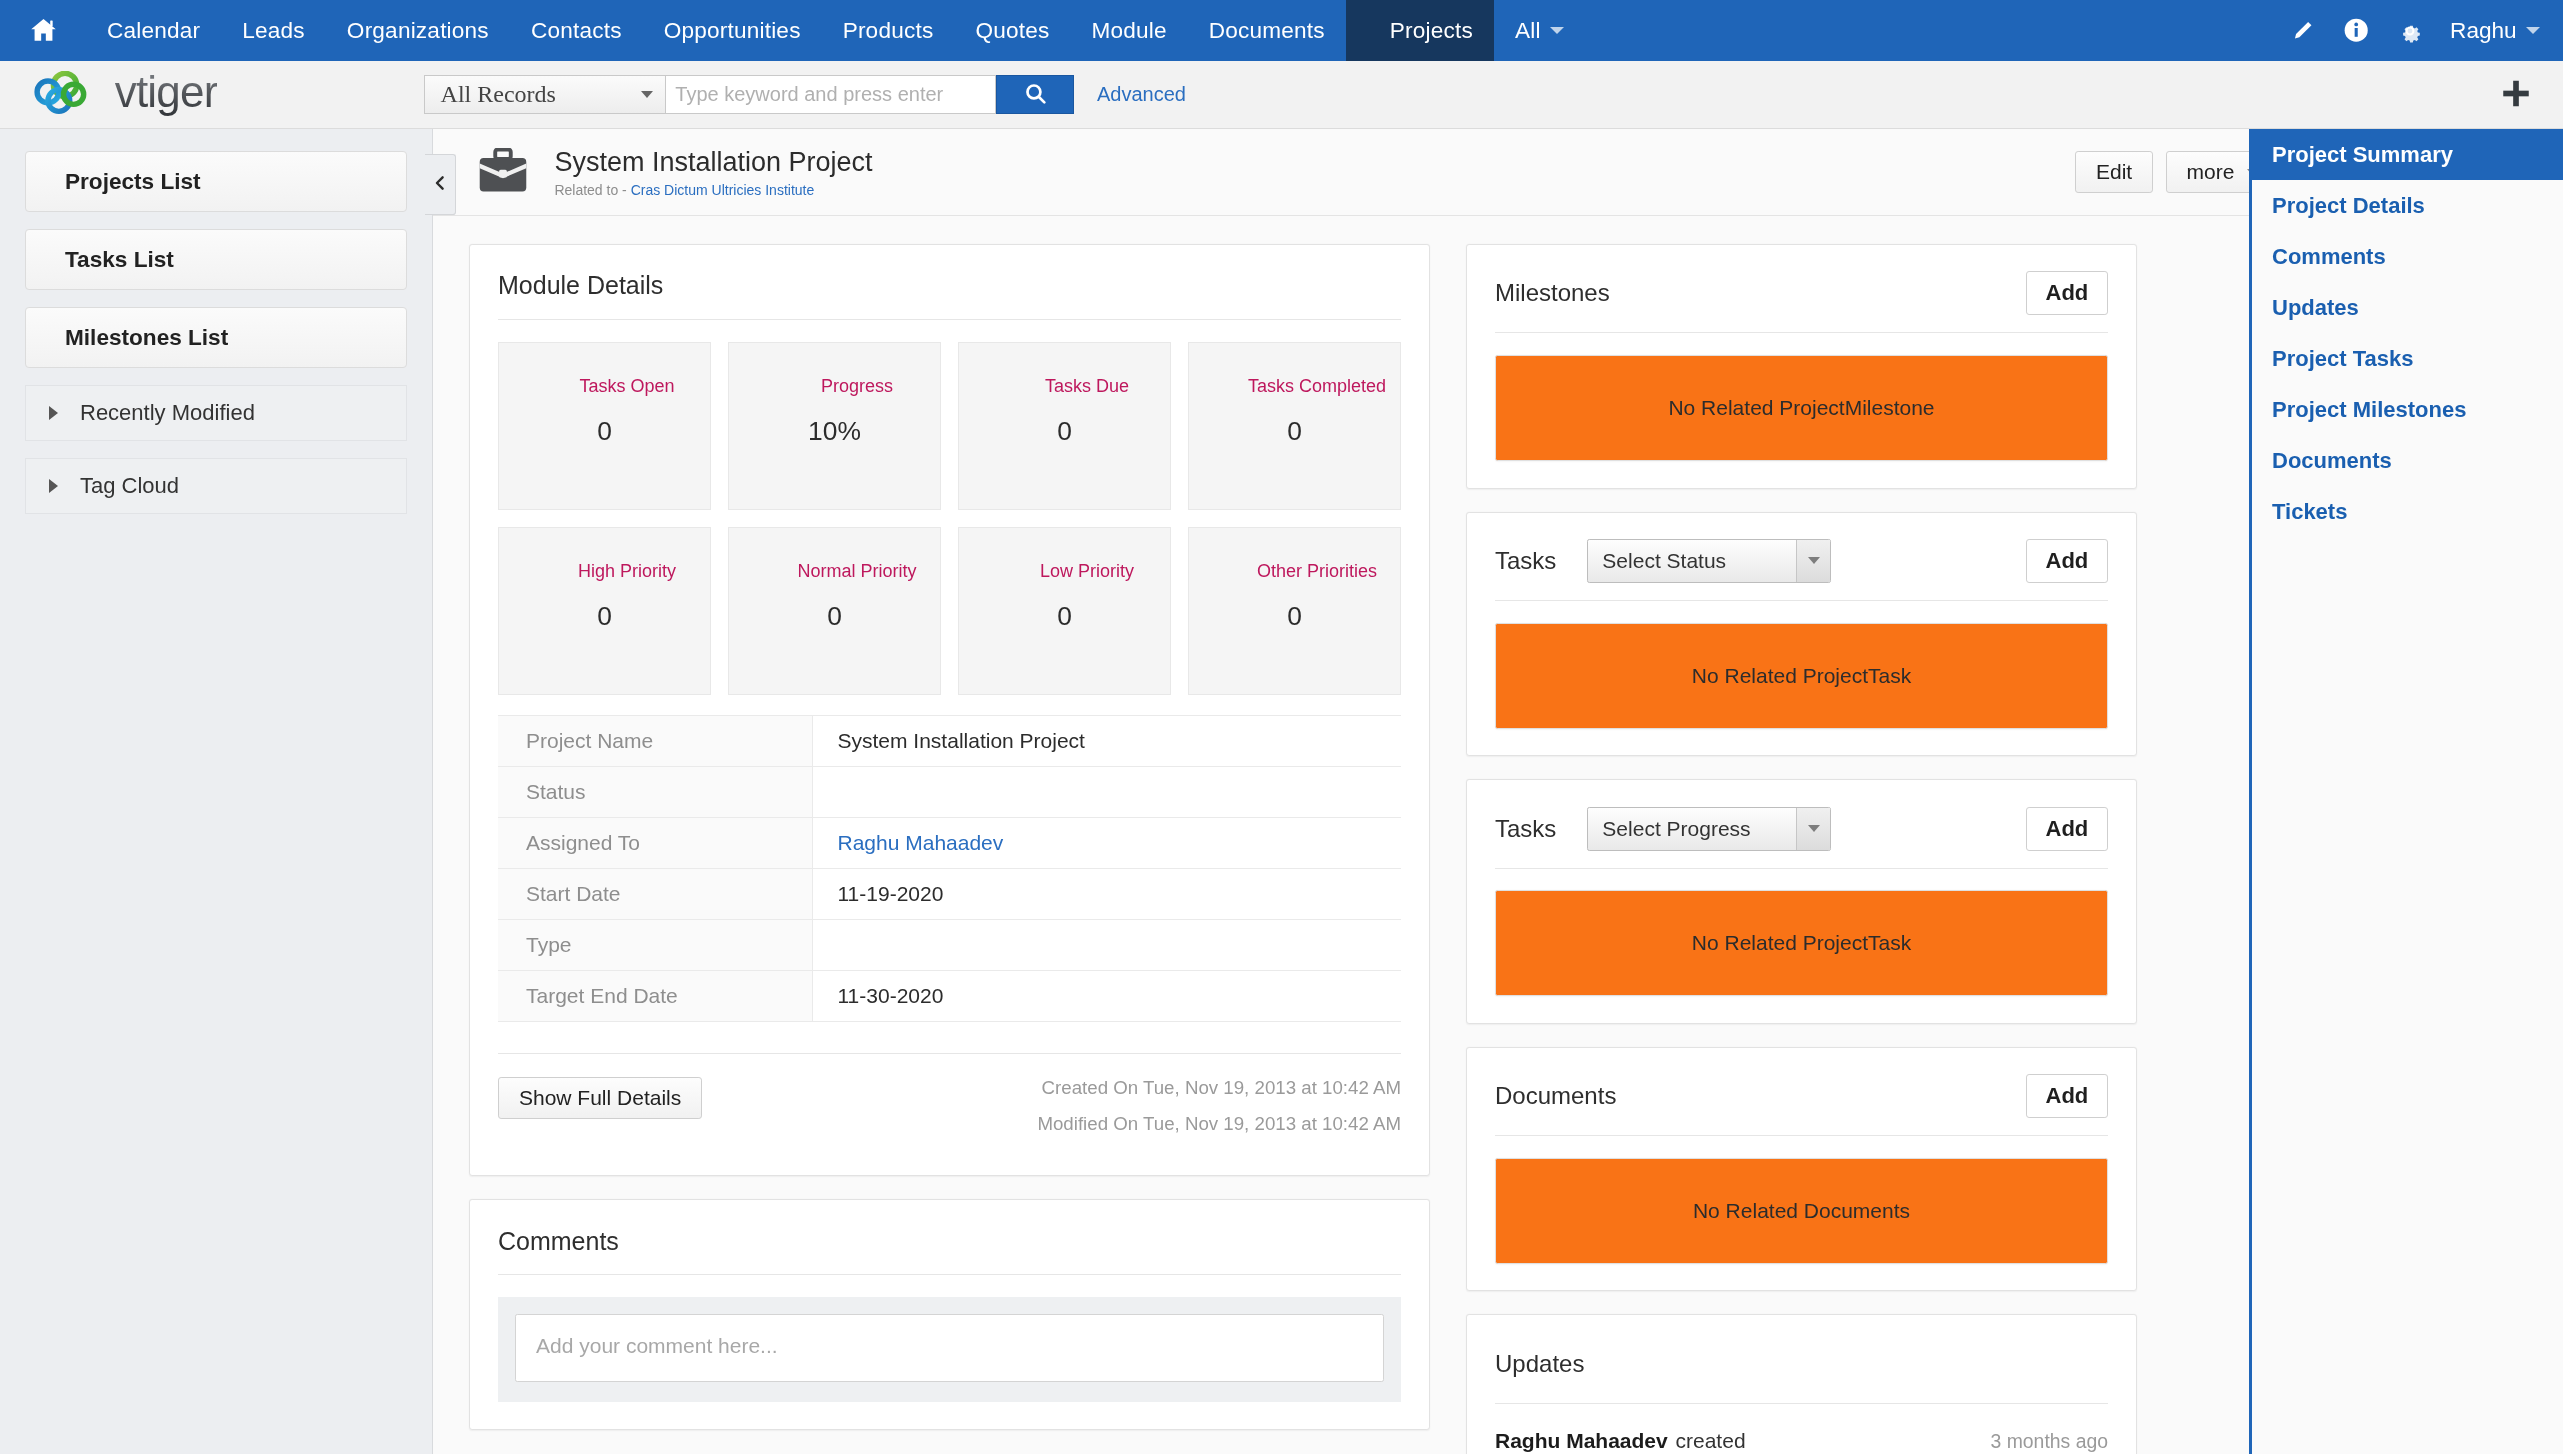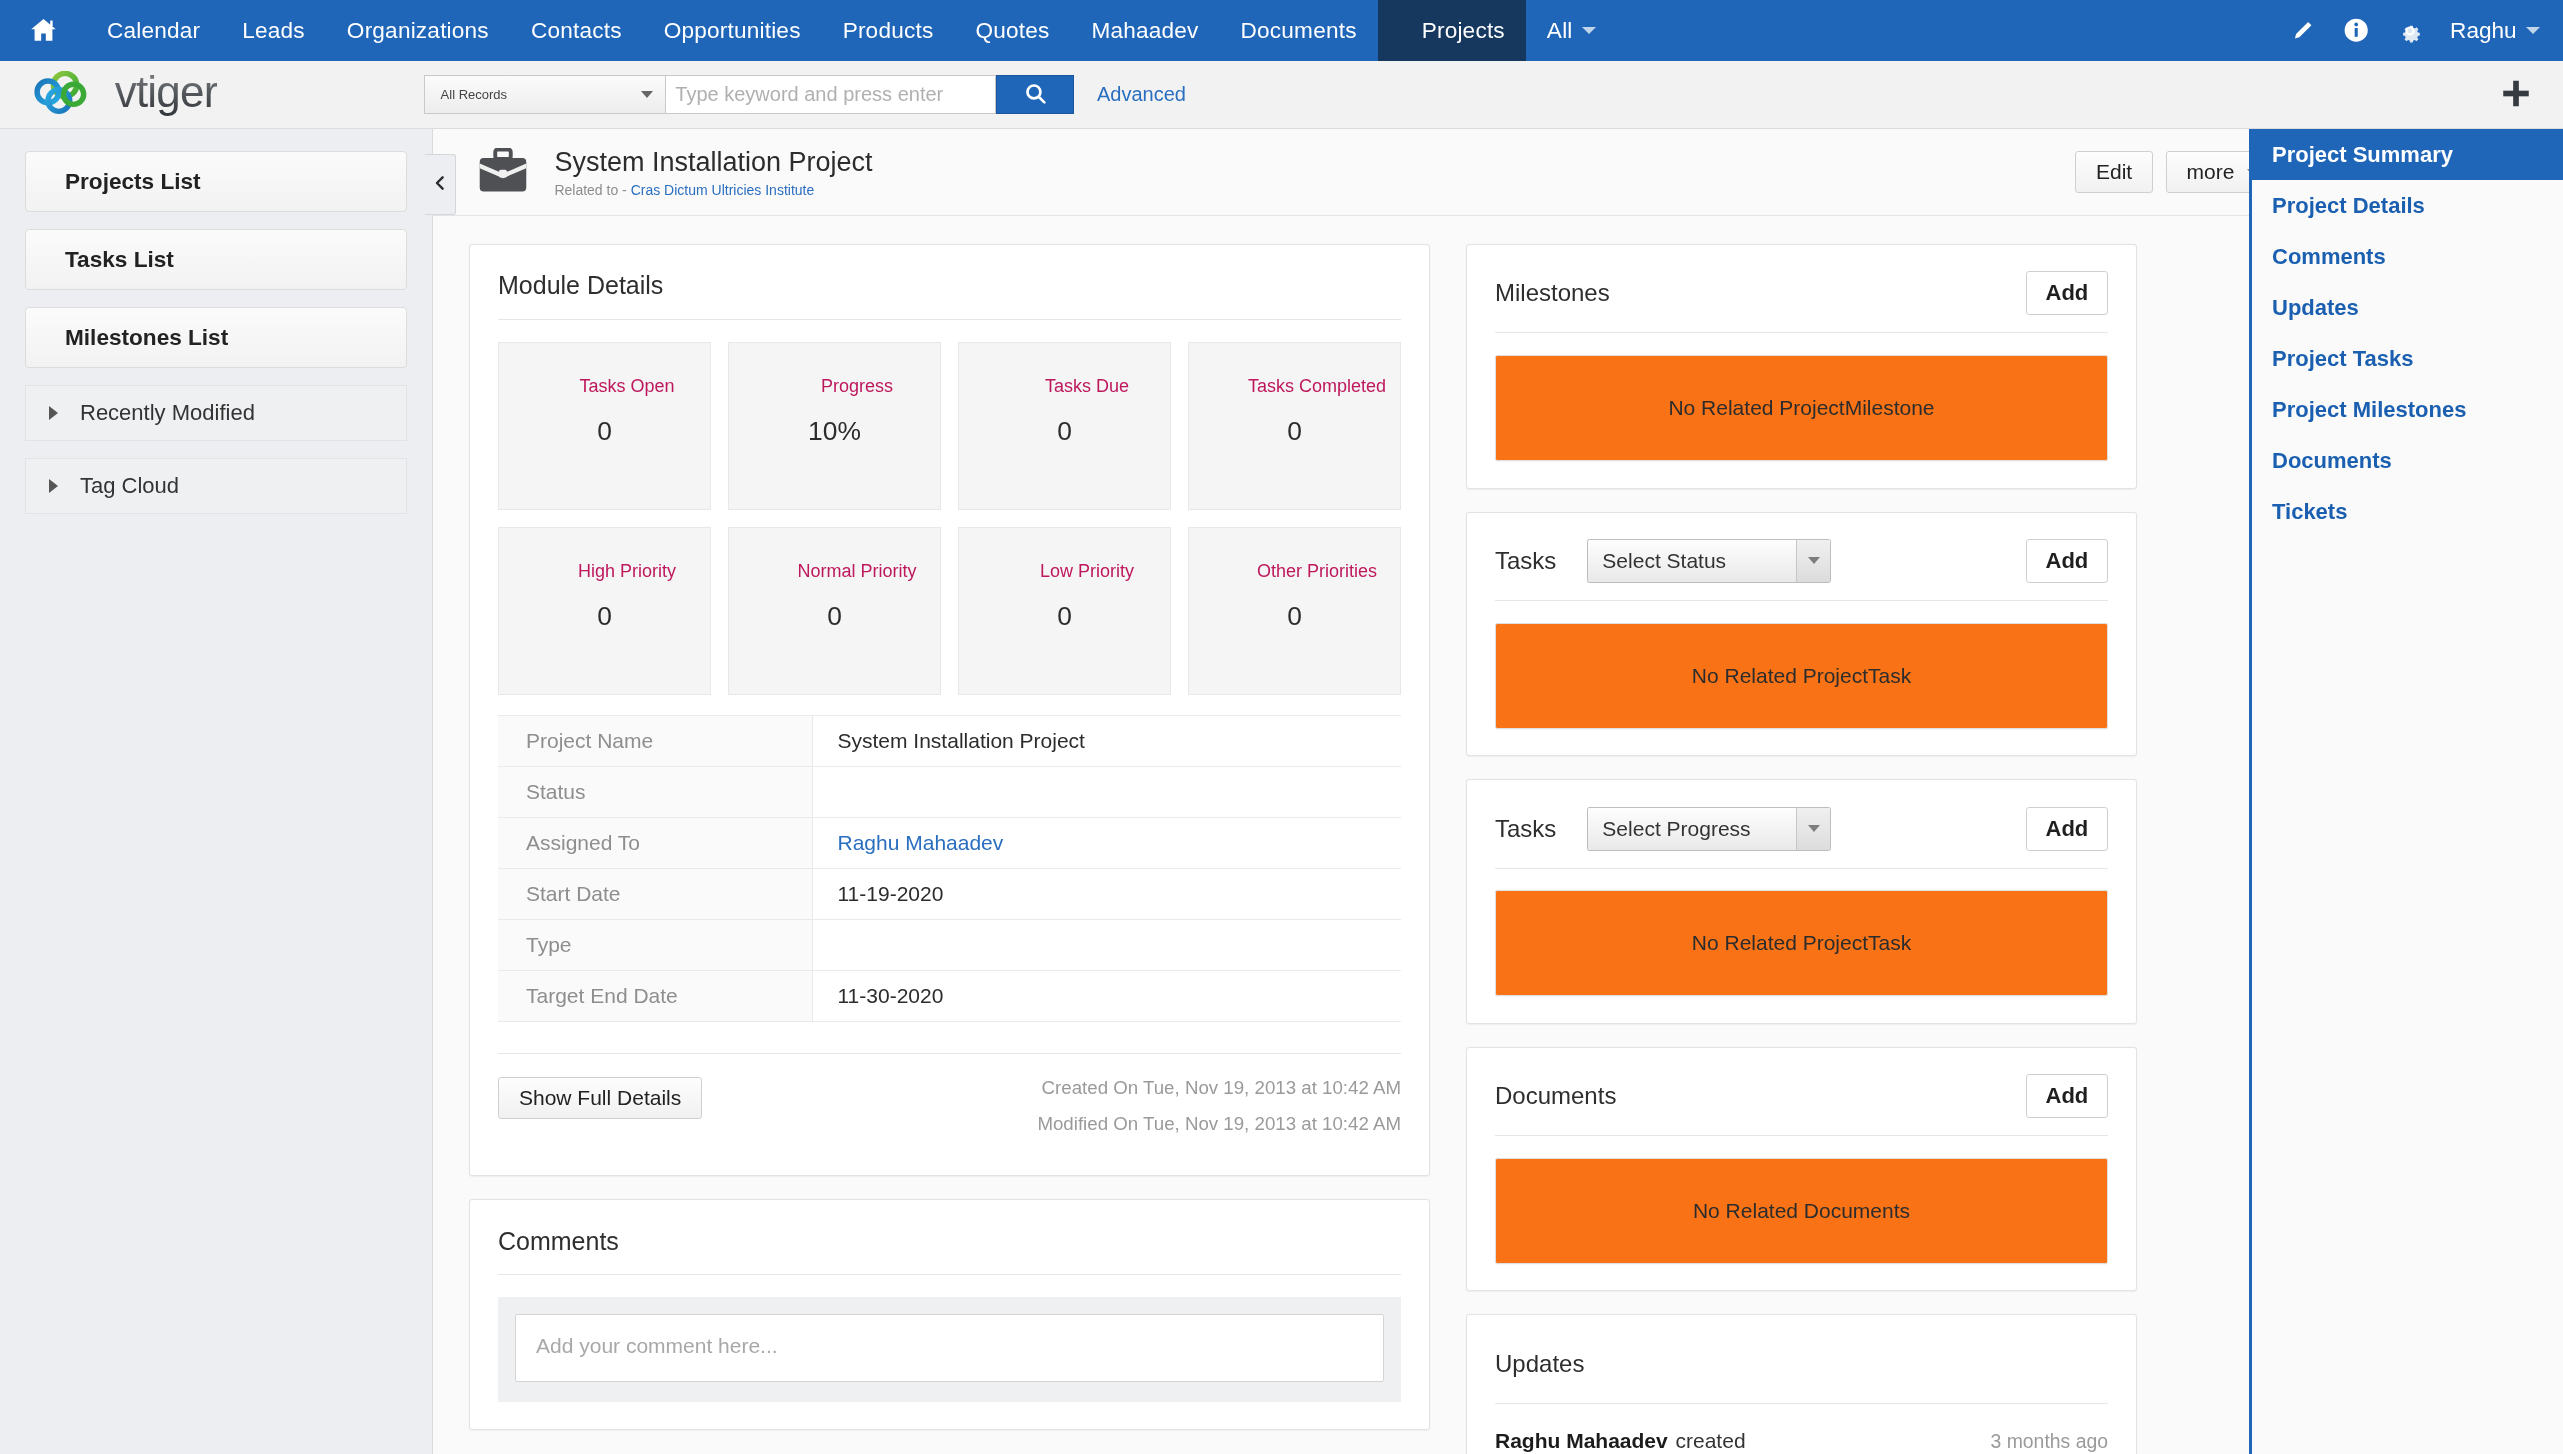--- a/index.html
+++ b/index.html
@@ -83,24 +83,25 @@
     padding-bottom: 4.7px;
   }
   .search-group { display: flex; align-items: stretch; height: 39px; }
   .records-select {
     width: 241px;
     background: linear-gradient(180deg,#fbfbfb,#ededed);
     border: 0.8px solid #c9c9c9;
     border-right: none;
     display: flex; align-items: center;
     padding: 0 11px 0 15.6px;
-    font-size: 13px;
+    font-size: 24px;
     color: #444;
     position: relative;
     cursor: pointer;
+    font-family: Liberation Serif, serif;
   }
   .records-select .tri {
     position: absolute; right: 12.4px;
     width: 0; height: 0;
     border-left: 6.2px solid transparent;
     border-right: 6.2px solid transparent;
     border-top: 7.8px solid #666;
   }
   .search-input {
     width: 331px;
@@ -466,21 +467,21 @@
       <div class="nav-item">
         <span>Opportunities</span>
       </div>
       <div class="nav-item">
         <span>Products</span>
       </div>
       <div class="nav-item">
         <span>Quotes</span>
       </div>
       <div class="nav-item">
-        <span>Mahaadev</span>
+        <span>Module</span>
       </div>
       <div class="nav-item">
         <span>Documents</span>
       </div>
       <div class="nav-item active">
         <span>Projects</span>
       </div>
     </div>
   <div class="nav-item all-item">
     <span>All</span>

